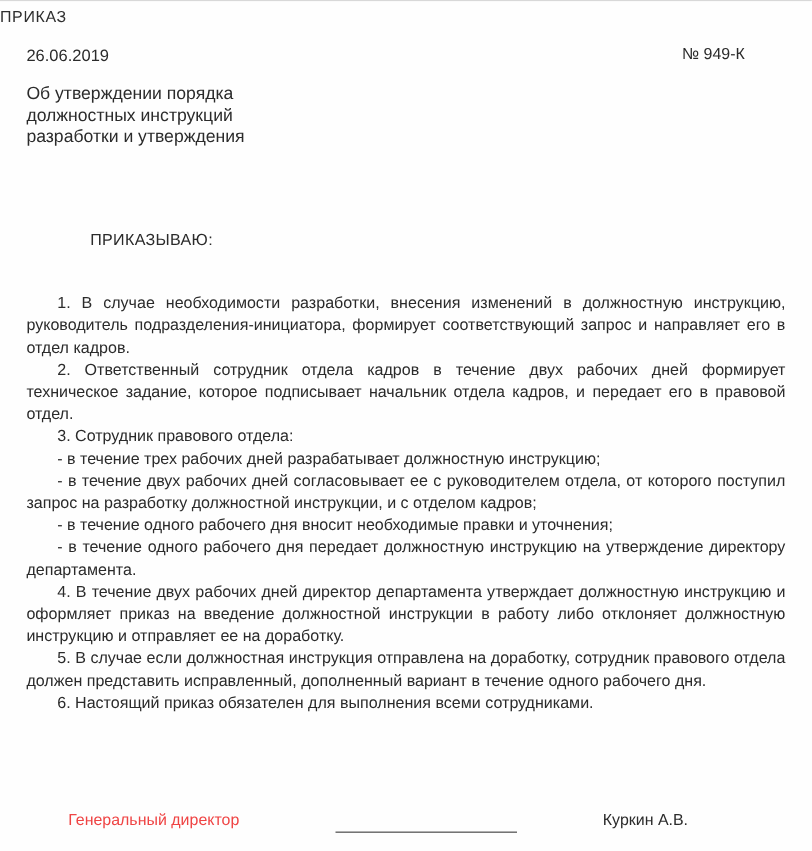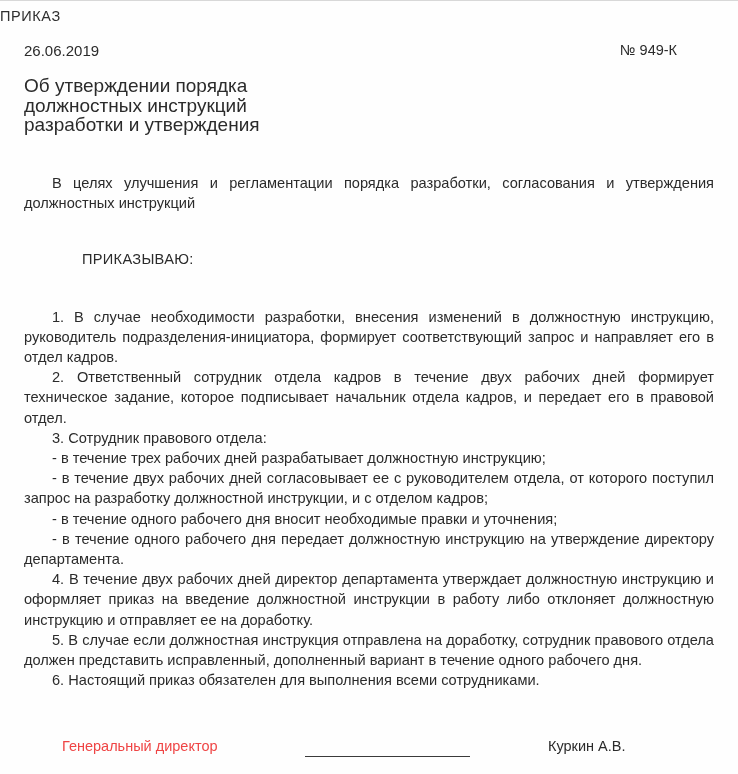--- a/index.html
+++ b/index.html
@@ -52,21 +52,21 @@
     left: 596px;
     top: 0;
     font-size: 14.5px;
     color: #2b2b2b;
   }
   .subject {
     position: absolute;
     top: 75px;
     left: 24px;
     width: 330px;
-    font-size: 19px;
+    font-size: 16px;
     line-height: 19.5px;
     color: #2b2b2b;
   }
   .subject div {
     white-space: nowrap;
   }
   .body {
     position: absolute;
     top: 172px;
     left: 24px;
@@ -143,21 +143,20 @@
   </div>
 
   <div class="subject">
     <div>Об утверждении порядка</div>
     <div>должностных инструкций</div>
     <div>разработки и утверждения</div>
   </div>
 
   <div class="body">
 
-    <p class="para">В целях улучшения и регламентации порядка разработки, согласования и утверждения должностных инструкций</p>
 
     <div class="spacer-sm"></div>
 
     <p class="order-word">ПРИКАЗЫВАЮ:</p>
 
     <div class="spacer-md"></div>
 
     <p class="para">1. В случае необходимости разработки, внесения изменений в должностную инструкцию, руководитель подразделения-инициатора, формирует соответствующий запрос и направляет его в отдел кадров.</p>
     <p class="para">2. Ответственный сотрудник отдела кадров в течение двух рабочих дней формирует техническое задание, которое подписывает начальник отдела кадров, и передает его в правовой отдел.</p>
     <p class="para last-left">3. Сотрудник правового отдела:</p>

